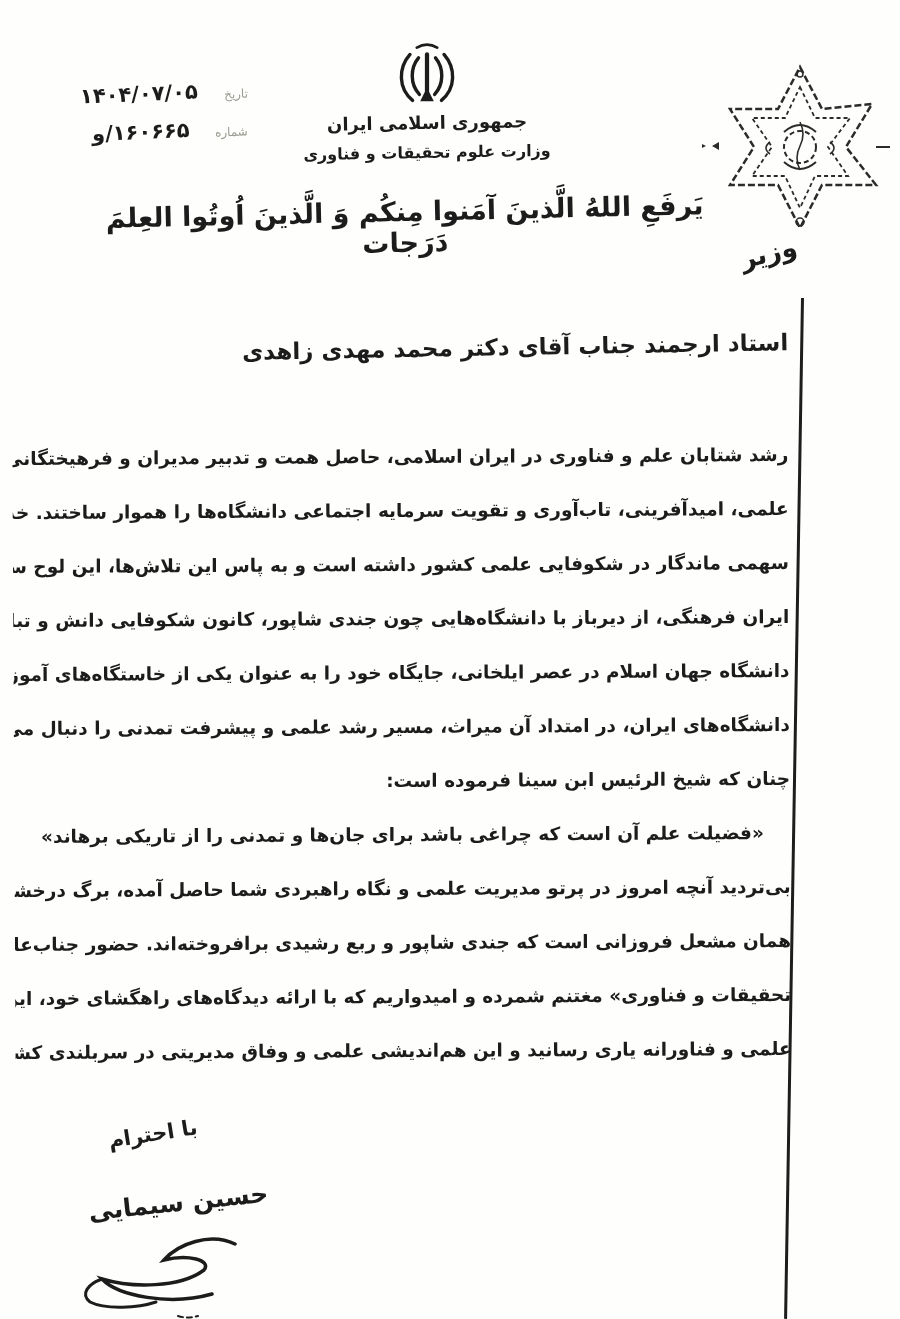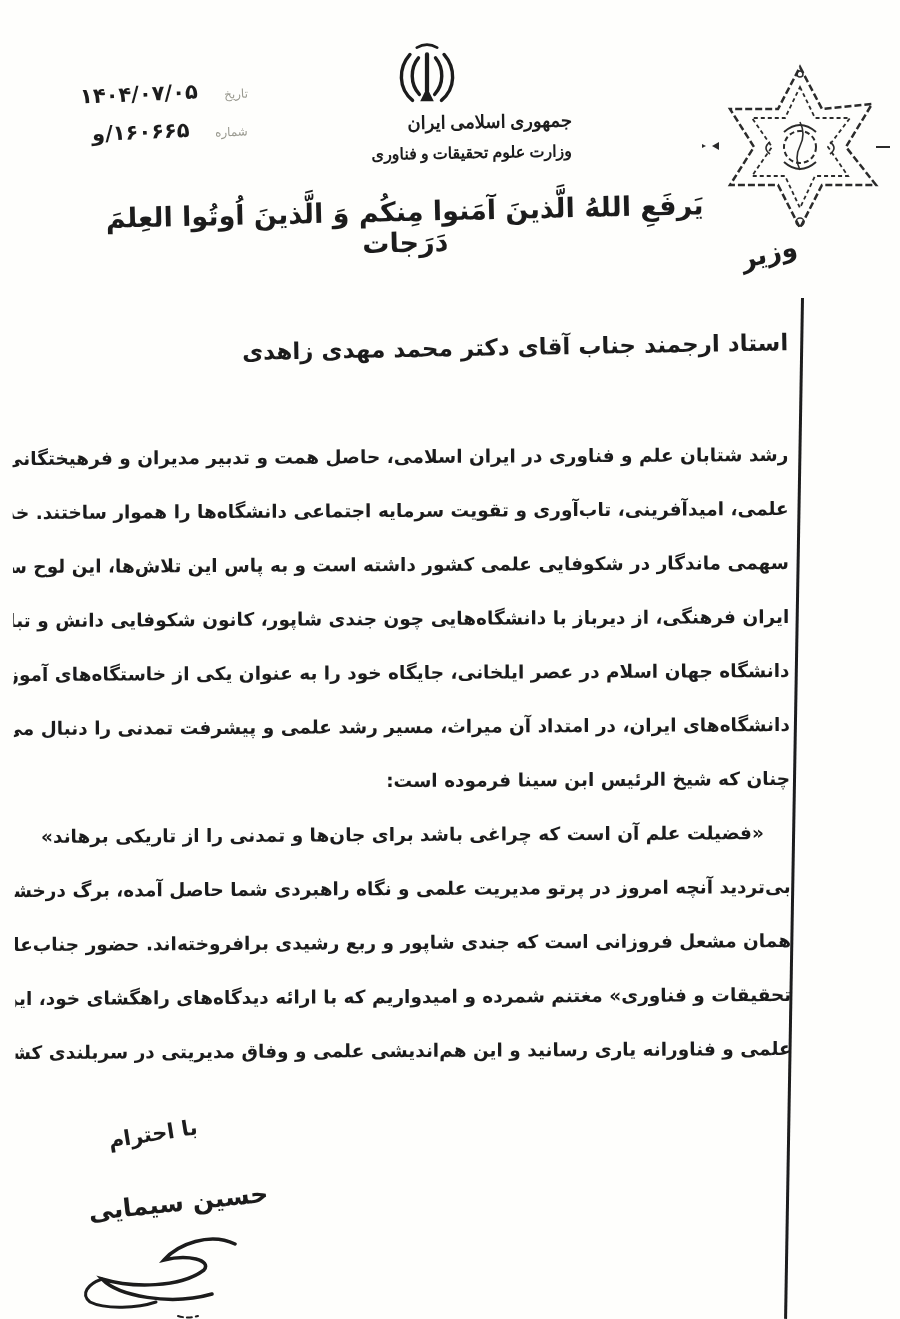--- a/index.html
+++ b/index.html
@@ -11,21 +11,21 @@
     overflow:hidden;
     font-family:"DejaVu Sans", sans-serif;
     color:#1c1c1c;
   }
   
   .meta-block{position:absolute;top:82px;left:18px;width:230px;}
   .meta-row{display:flex;flex-direction:row-reverse;align-items:center;justify-content:flex-start;margin-bottom:14px;}
   .meta-label{font-size:12px;color:#9a9a90;margin-left:26px;transform:rotate(-2deg);}
   .meta-value{font-size:21px;font-weight:bold;direction:rtl;transform:rotate(-2.5deg);letter-spacing:1px;}
   
-  .org-block{position:absolute;top:40px;left:282px;width:290px;text-align:right;font-family:Liberation Serif, serif;}
+  .org-block{position:absolute;top:40px;left:282px;width:290px;text-align:center;}
   .emblem{display:block;margin:0 auto 4px auto;}
   .org-line1{font-size:18px;font-weight:bold;transform:rotate(-1deg);}
   .org-line2{font-size:16px;font-weight:bold;margin-top:10px;transform:rotate(-1deg);}
   
   .stamp-block{position:absolute;top:62px;left:700px;width:200px;text-align:center;}
   .minister-title{
     position:absolute;top:238px;left:740px;
     font-size:26px;font-weight:bold;letter-spacing:7px;
     transform:rotate(-14deg);direction:rtl;
   }

